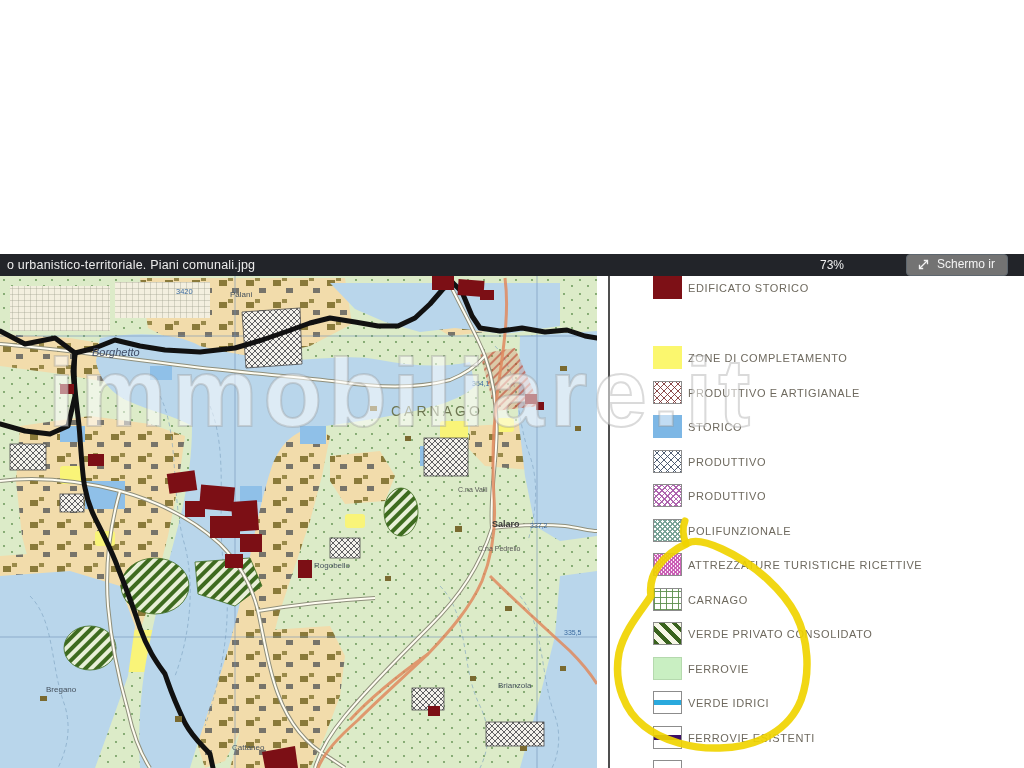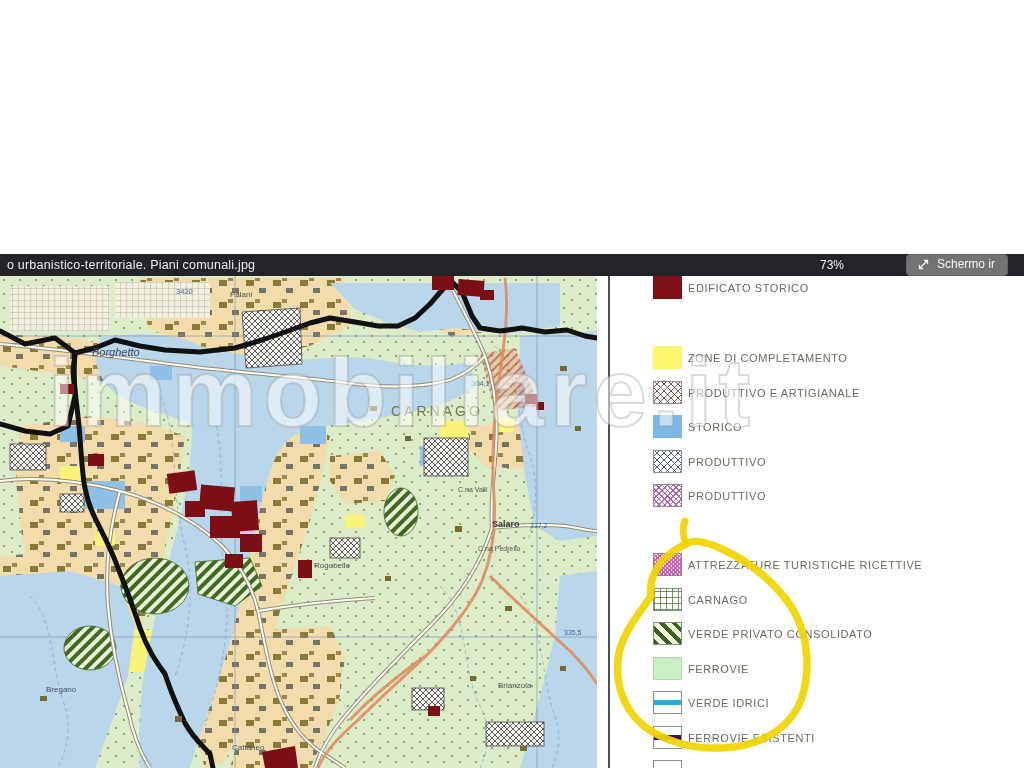--- a/index.html
+++ b/index.html
@@ -307,20 +307,24 @@
       <div class="legend-label">STORICO</div>
     </div>
     <div class="legend-row" style="top:174px">
       <div class="sw sw-commerciale"></div>
       <div class="legend-label">PRODUTTIVO</div>
     </div>
     <div class="legend-row" style="top:208px">
       <div class="sw sw-direzionale"></div>
       <div class="legend-label">PRODUTTIVO</div>
     </div>
+    <div class="legend-row" style="top:243px">
+      <div class="sw sw-polifunzionale"></div>
+      <div class="legend-label">POLIFUNZIONALE</div>
+    </div>
     <div class="legend-row" style="top:277px">
       <div class="sw sw-attrezzature"></div>
       <div class="legend-label">ATTREZZATURE TURISTICHE RICETTIVE</div>
     </div>
     <div class="legend-row" style="top:312px">
       <div class="sw sw-boschi"></div>
       <div class="legend-label">CARNAGO</div>
     </div>
     <div class="legend-row" style="top:346px">
       <div class="sw sw-verde"></div>

